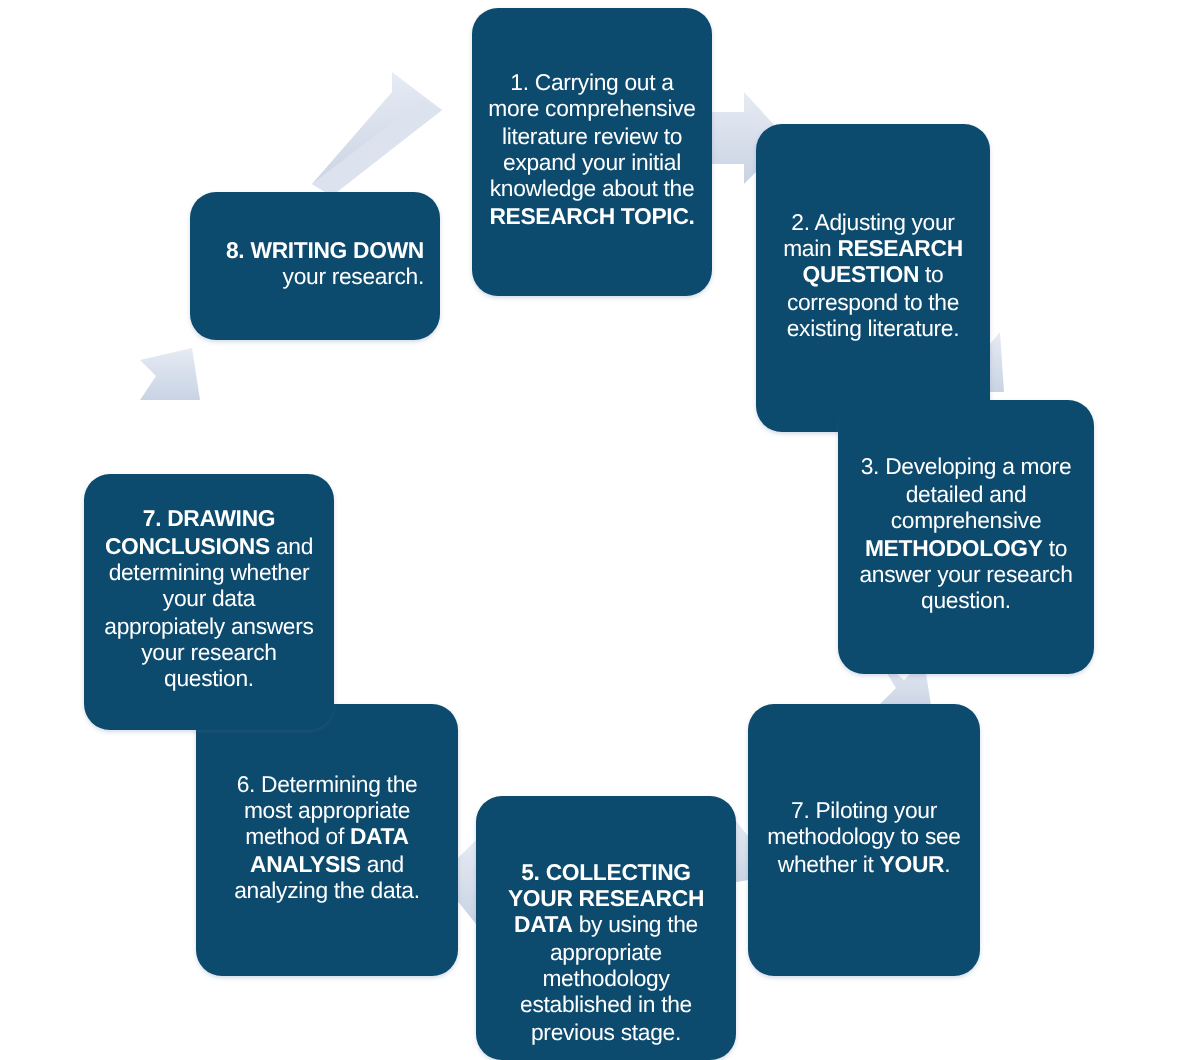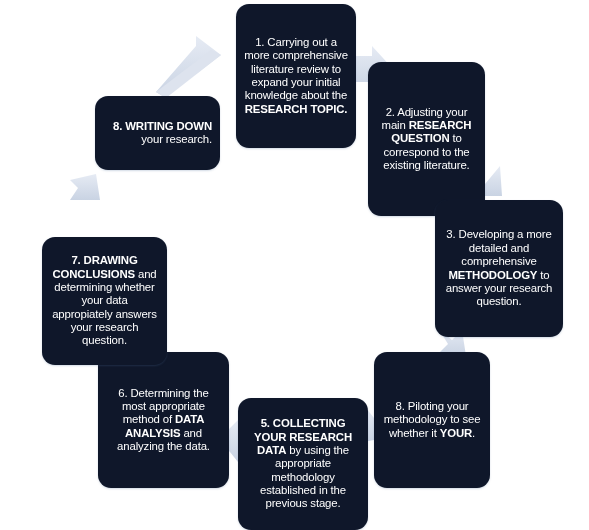--- a/index.html
+++ b/index.html
@@ -14,42 +14,42 @@
     width:589px;height:530px;
   }
   #arrow-layer{
     position:absolute;left:0;top:0;
     width:589px;height:530px;
     pointer-events:none;
   }
   .node{
     position:absolute;
     box-sizing:border-box;
-    background:#0f172a;
+    background:#0c4a6e;
     border-radius:13px;
     color:#ffffff;
     display:flex;
     align-items:center;
     justify-content:center;
     text-align:center;
     padding:6px 8px;
     line-height:1.17;
     font-size:11.4px;
     letter-spacing:-0.15px;
     box-shadow:0 1px 2px rgba(80,110,150,.25);
   }
   .node .txt{display:block;width:100%;}
   .node b{font-weight:bold;}
 
   
   .n1{left:236px;top:4px;   width:120px;height:144px;}
-  .n2{left:368px;top:62px;  width:117px;height:154px;}
-  .n3{left:419px;top:200px; width:128px;height:137px;margin-left:16px;}
+  .n2{left:378px;top:62px;  width:117px;height:154px;}
+  .n3{left:419px;top:200px; width:128px;height:137px;}
   .n4{left:374px;top:352px; width:116px;height:136px;}
-  .n5{left:238px;top:398px; width:130px;height:132px;}
+  .n5{left:238px;top:398px; width:130px;height:132px;align-items:flex-end;}
   .n6{left:98px; top:352px; width:131px;height:136px;}
   .n7{left:42px; top:200px; width:125px;height:128px;margin-top:37px;}
   .n8{left:95px; top:96px;  width:125px;height:74px;text-align:right;}
 </style>
 </head>
 <body>
 
 <div id="diagram">
 
   <svg id="arrow-layer" viewBox="0 0 589 530">
@@ -101,21 +101,21 @@
 
   <div class="node n2">
     <span class="txt"><span>2. Adjusting your main </span><b>RESEARCH QUESTION</b><span> to correspond to the existing literature.</span></span>
   </div>
 
   <div class="node n3">
     <span class="txt"><span>3. Developing a more detailed and comprehensive </span><b>METHODOLOGY</b><span> to answer your research question.</span></span>
   </div>
 
   <div class="node n4">
-    <span class="txt"><span>8. Piloting your methodology to see whether it </span><b>YOUR</b><span>.</span></span>
+    <span class="txt"><span>7. Piloting your methodology to see whether it </span><b>YOUR</b><span>.</span></span>
   </div>
 
   <div class="node n5">
     <span class="txt"><b>5. COLLECTING YOUR RESEARCH DATA</b><span> by using the appropriate methodology established in the previous stage.</span></span>
   </div>
 
   <div class="node n6">
     <span class="txt"><span>6. Determining the most appropriate method of </span><b>DATA ANALYSIS</b><span> and analyzing the data.</span></span>
   </div>
 

